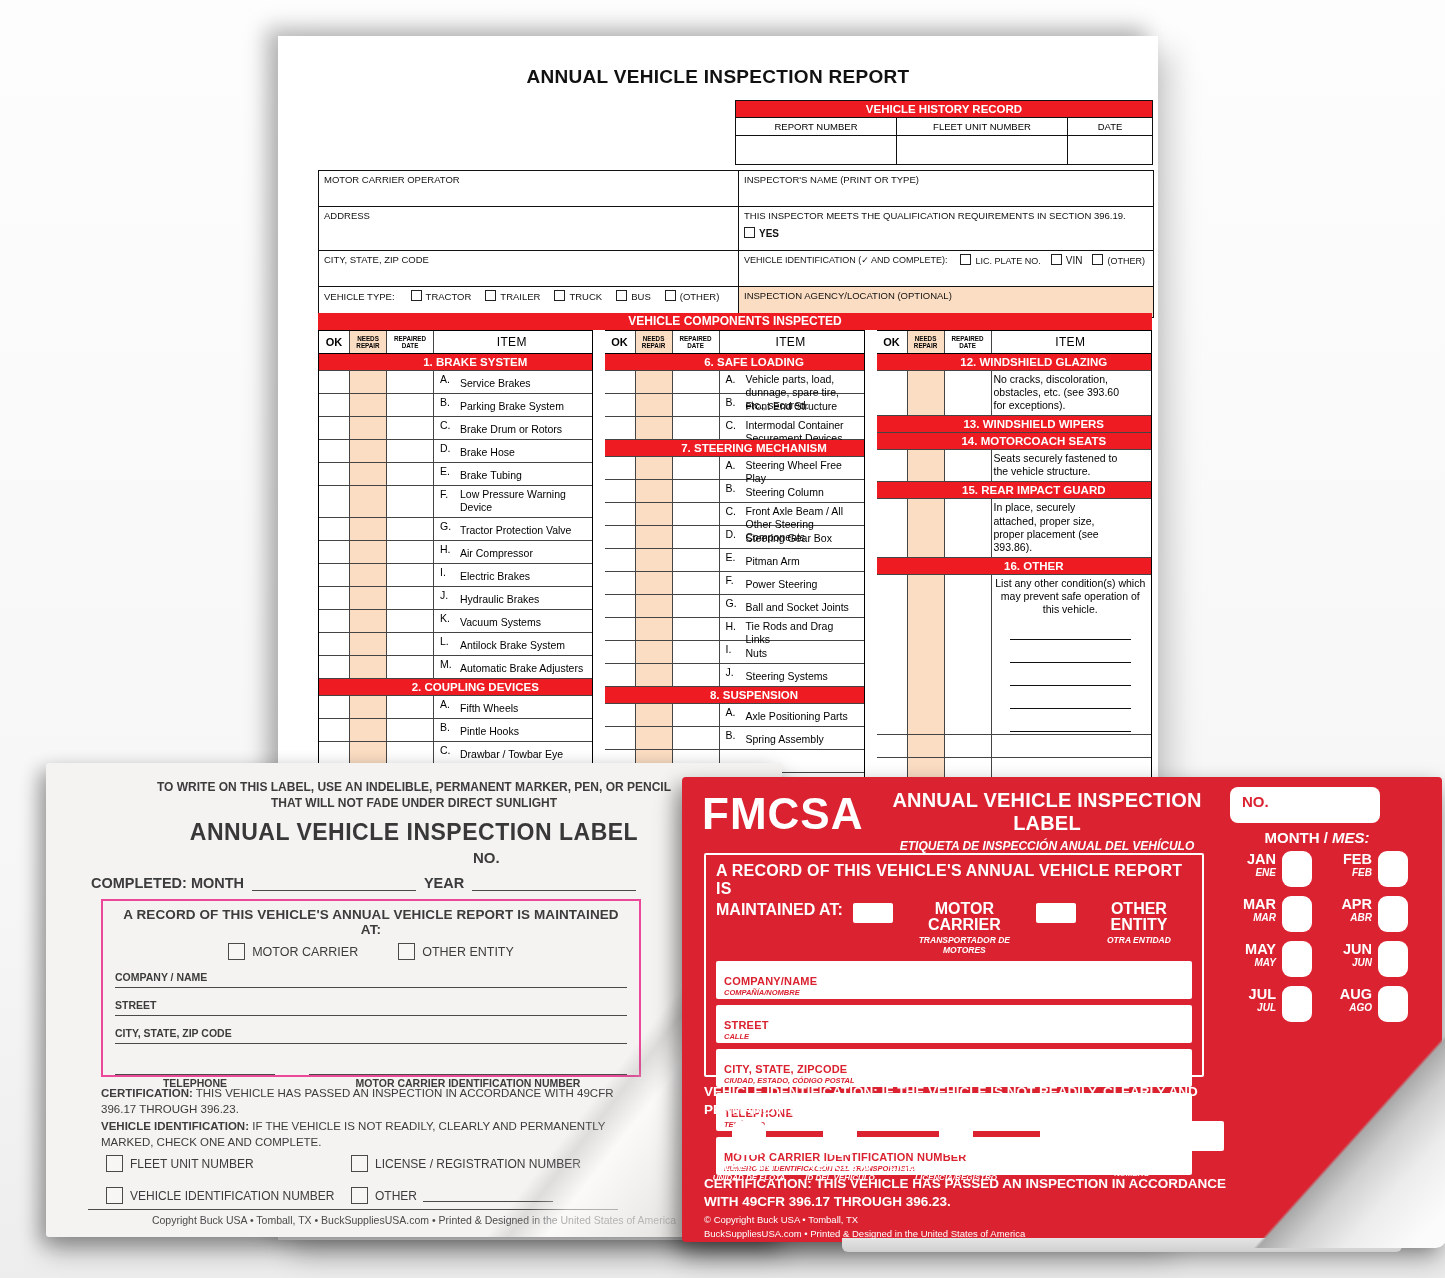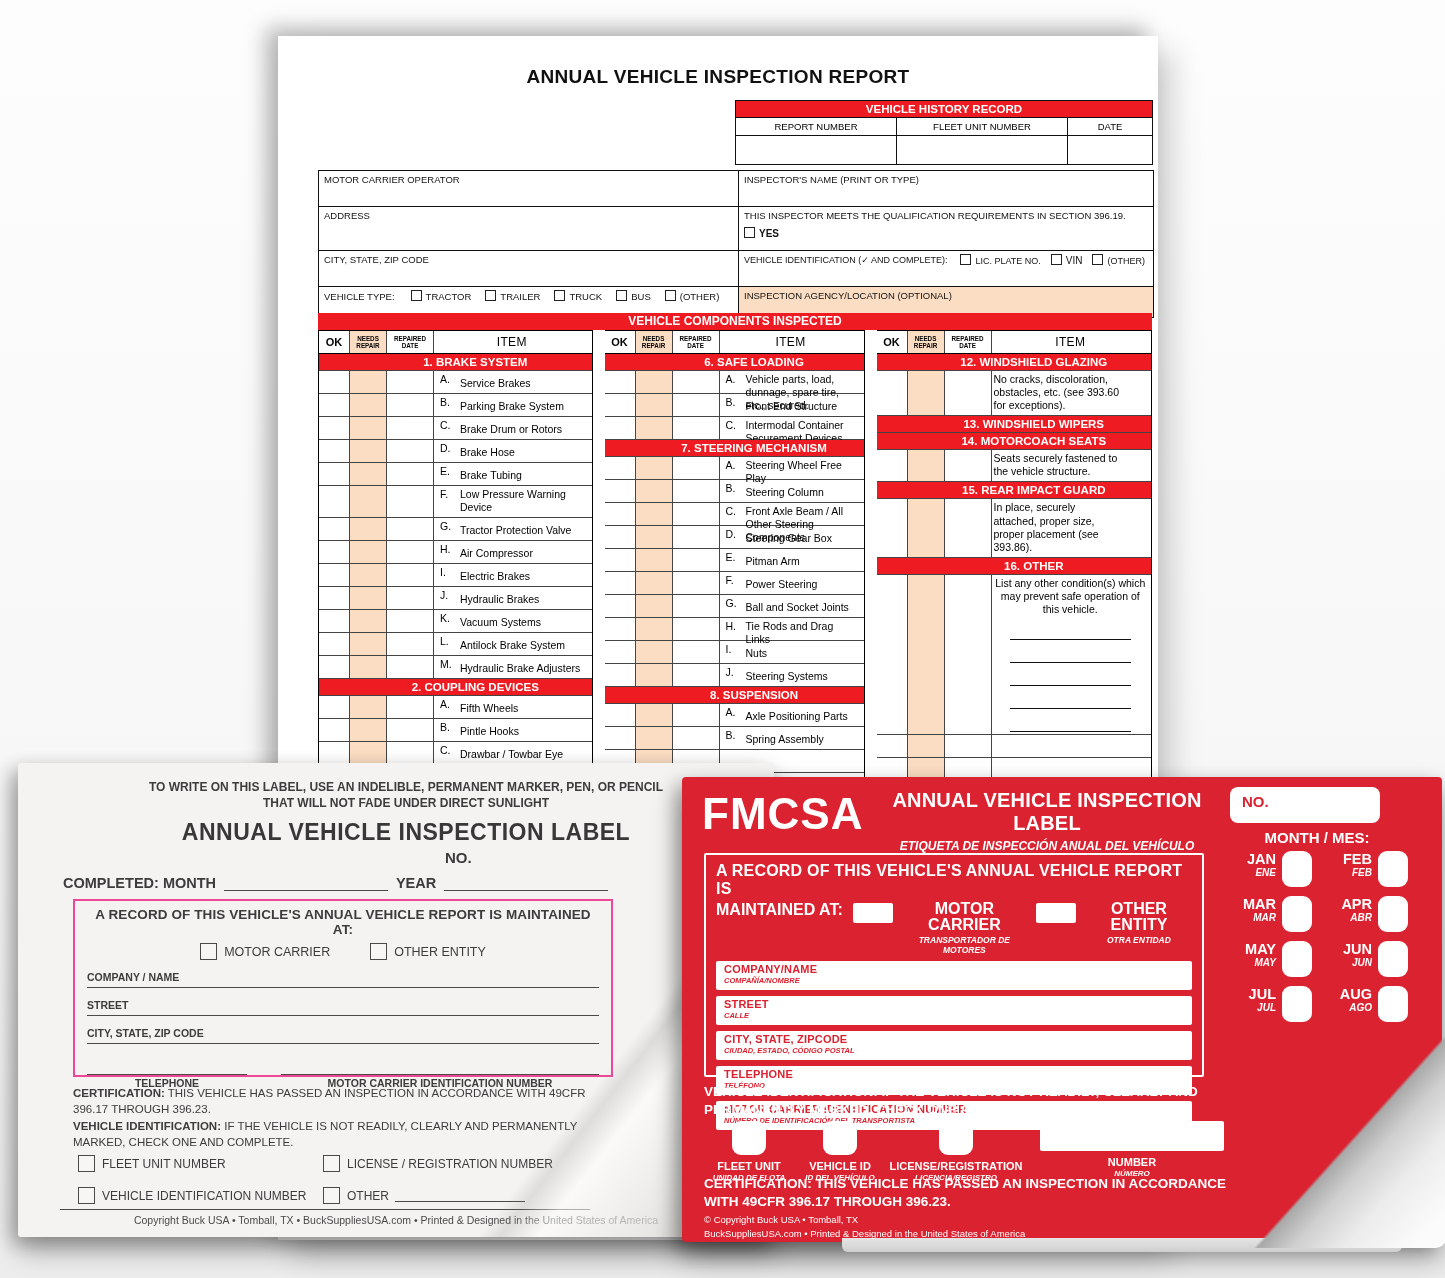--- a/index.html
+++ b/index.html
@@ -42,21 +42,21 @@
   .secbar{background:var(--formred);color:#fff;font-weight:bold;font-size:11.5px;text-align:center;min-height:16px;line-height:16px;border-bottom:1px solid #444;padding-left:40px;}
   .ltr{display:inline-block;width:20px;font-size:10.5px;vertical-align:top;padding-left:4px;}
   .itxt{display:inline-block;width:calc(100% - 26px);font-size:10.5px;line-height:1.25;}
   .c-item.center{text-align:center;}
   .c-item.center .itxt{width:auto;}
   .uline{height:18px;border-bottom:1.5px solid #111;margin:4px 16px 0 16px;}
   .frag{position:absolute;font-weight:bold;}
   .frag-red{left:356px;top:1112px;color:var(--formred);font-size:11px;}
   .frag-black{left:352px;top:1136px;color:#111;font-size:12px;}
   
-  .wlabel{position:absolute;left:18px;top:763px;width:736px;height:474px;background:#f4f3f1;border-radius:3px;z-index:2;box-shadow:-8px 6px 18px rgba(0,0,0,.22),0 14px 26px rgba(0,0,0,.3);color:#3c3c3c;padding-left:20px;}
+  .wlabel{position:absolute;left:46px;top:763px;width:736px;height:474px;background:#f4f3f1;border-radius:3px;z-index:2;box-shadow:-8px 6px 18px rgba(0,0,0,.22),0 14px 26px rgba(0,0,0,.3);color:#3c3c3c;}
   .wl-instr{margin-top:16px;text-align:center;font-size:12px;font-weight:bold;line-height:1.35;}
   .wl-title{margin-top:8px;text-align:center;font-size:23px;font-weight:bold;letter-spacing:.5px;color:#383838;}
   .wl-no{position:absolute;left:427px;top:86px;font-size:15px;font-weight:bold;}
   .wl-completed{position:absolute;left:45px;top:112px;width:545px;display:flex;align-items:flex-end;gap:8px;font-size:14.5px;font-weight:bold;}
   .wl-fillline{flex:1;border-bottom:1.6px solid #4a4a4a;height:14px;}
   .wl-box{position:absolute;left:55px;top:136px;width:540px;height:178px;border:2px solid #ec4899;padding:6px 12px;box-sizing:border-box;}
   .wl-rec-head{text-align:center;font-size:13.5px;font-weight:bold;letter-spacing:.1px;}
   .wl-rec-cbs{display:flex;justify-content:center;gap:40px;margin-top:6px;font-size:12.5px;}
   .wcb{display:inline-block;width:15px;height:15px;border:1.6px solid #4a4a4a;background:#f7f6f4;vertical-align:-3px;margin-right:7px;}
   .wl-field{margin-top:11px;}
@@ -76,37 +76,37 @@
   .wl-footer{position:absolute;left:0;top:451px;width:100%;text-align:center;font-size:10.5px;color:#4a4a4a;}
   .wl-curl{position:absolute;right:0;bottom:0;width:330px;height:280px;pointer-events:none;background:linear-gradient(128deg,rgba(0,0,0,0) 46%,rgba(120,120,120,.18) 50%,rgba(255,255,255,.55) 57%,rgba(225,223,220,.75) 80%,rgba(205,203,200,.85) 100%);border-bottom-right-radius:6px;}
   
   .rlabel{position:absolute;left:682px;top:777px;width:760px;height:465px;background:var(--labelred);border-radius:4px;z-index:3;box-shadow:-6px 8px 18px rgba(0,0,0,.28),0 16px 30px rgba(0,0,0,.32);color:#fff;}
   .rl-brand{position:absolute;left:20px;top:12px;font-size:44px;font-weight:bold;letter-spacing:1px;}
   .rl-titles{position:absolute;left:200px;top:12px;width:330px;text-align:center;}
   .rl-title-en{font-size:20px;font-weight:bold;letter-spacing:.2px;}
   .rl-title-es{font-size:12px;font-style:italic;font-weight:bold;margin-top:4px;}
   .rl-nobox{position:absolute;left:548px;top:10px;width:150px;height:36px;background:#fff;border-radius:8px;color:var(--labelred);font-weight:bold;font-size:15px;padding:6px 0 0 12px;box-sizing:border-box;}
   .rl-mhead{position:absolute;left:540px;top:52px;width:190px;text-align:center;font-size:15px;font-weight:bold;}
-  .rl-mhead .mes{}
+  .rl-mhead .mes{font-style:italic;}
   .rl-months{position:absolute;left:544px;top:74px;width:182px;display:grid;grid-template-columns:1fr 1fr;row-gap:9px;column-gap:10px;}
   .mcell{display:flex;justify-content:flex-end;align-items:flex-start;gap:6px;}
   .mlbl{text-align:right;margin-top:1px;}
   .men{font-size:14.5px;font-weight:bold;line-height:1.05;}
   .mes2{font-size:10px;font-style:italic;font-weight:bold;}
   .mbox{width:30px;height:36px;background:#fff;border-radius:9px;}
   .rl-box{position:absolute;left:22px;top:76px;width:500px;height:224px;border:2.5px solid #fff;border-radius:2px;box-sizing:border-box;padding:7px 10px;}
   .rl-rec1{font-size:16px;font-weight:bold;letter-spacing:.2px;}
   .rl-recrow{display:flex;align-items:flex-start;gap:10px;margin-top:3px;}
   .rl-recrow .ma{font-size:16px;font-weight:bold;white-space:nowrap;}
   .rl-wbox{width:44px;height:20px;background:#fff;border-radius:2px;margin-top:2px;}
   .rl-ent{text-align:center;}
   .rl-ent .en{font-size:16px;font-weight:bold;line-height:1;}
   .rl-ent .es{font-size:8.5px;font-style:italic;font-weight:bold;margin-top:2px;}
   .rl-fields{margin-top:6px;}
-  .rfield{background:#fff;border-radius:2px;height:29px;margin-top:6px;padding:2px 8px;box-sizing:border-box;color:var(--labelred);}
+  .rfield{background:#fff;border-radius:2px;height:38px;margin-top:6px;padding:14px 8px;box-sizing:border-box;color:var(--labelred);}
   .f-en{font-size:11px;font-weight:bold;letter-spacing:.2px;}
   .f-es{font-size:7.5px;font-style:italic;font-weight:bold;margin-top:1px;}
   .rl-vid{position:absolute;left:22px;top:306px;width:530px;font-size:13.5px;font-weight:bold;line-height:1.35;}
   .rl-idrow{position:absolute;left:22px;top:344px;width:520px;display:flex;align-items:flex-start;}
   .idcb{text-align:center;}
   .idcb.w1{width:90px;} .idcb.w2{width:92px;} .idcb.w3{width:140px;}
   .idbox{width:34px;height:34px;background:#fff;border-radius:9px;margin:0 auto;}
   .id-en{font-size:11px;font-weight:bold;margin-top:5px;white-space:nowrap;}
   .id-es{font-size:8px;font-style:italic;font-weight:bold;margin-top:1px;white-space:nowrap;}
   .numwrap{flex:1;text-align:center;margin-left:14px;}
@@ -252,21 +252,21 @@
           <div class="crow">
             <div class="ccell c-ok"></div>
             <div class="ccell c-needs"></div>
             <div class="ccell c-date"></div>
             <div class="ccell c-item"><span class="ltr">L.</span><span class="itxt">Antilock Brake System</span></div>
           </div>
           <div class="crow">
             <div class="ccell c-ok"></div>
             <div class="ccell c-needs"></div>
             <div class="ccell c-date"></div>
-            <div class="ccell c-item"><span class="ltr">M.</span><span class="itxt">Hydraulic Brake Adjusters</span></div>
+            <div class="ccell c-item"><span class="ltr">M.</span><span class="itxt">Automatic Brake Adjusters</span></div>
           </div>
           <div class="secbar">2. COUPLING DEVICES</div>
           <div class="crow">
             <div class="ccell c-ok"></div>
             <div class="ccell c-needs"></div>
             <div class="ccell c-date"></div>
             <div class="ccell c-item"><span class="ltr">A.</span><span class="itxt">Fifth Wheels</span></div>
           </div>
           <div class="crow">
             <div class="ccell c-ok"></div>

